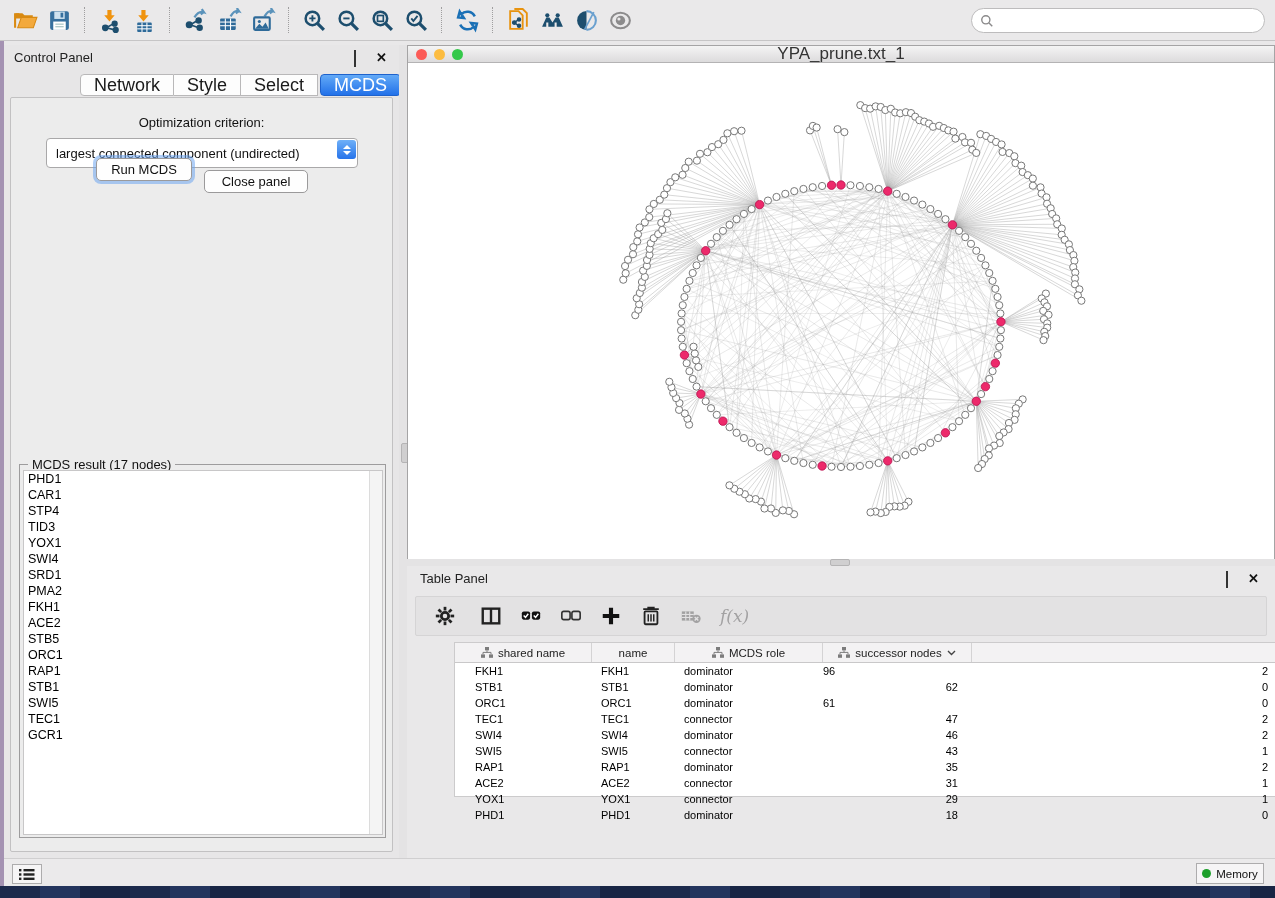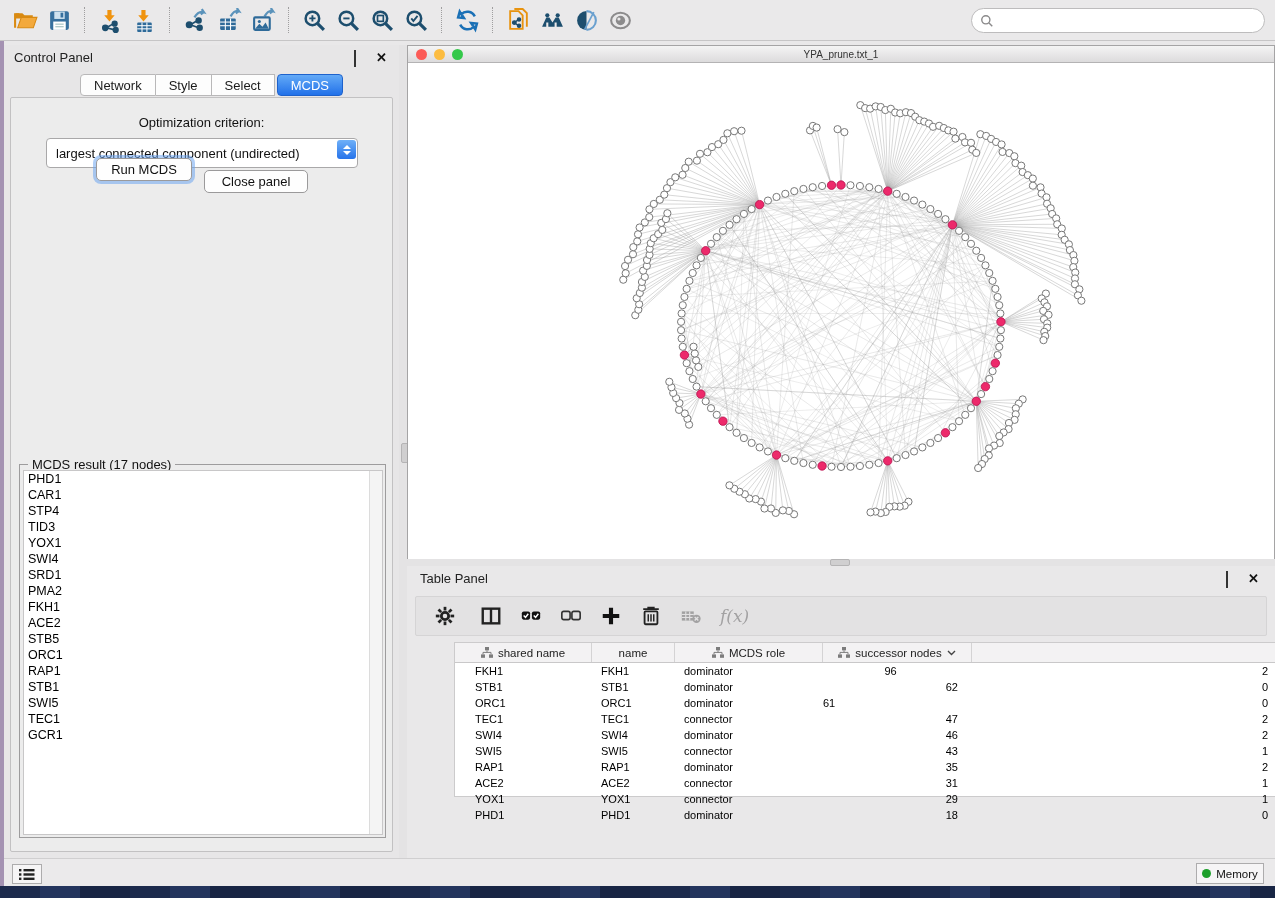--- a/index.html
+++ b/index.html
@@ -22,21 +22,21 @@
 
   
   .cpanel { position:absolute; left:0; top:45px; width:395px; height:813px; background:#e7e6e7; }
   .panel-head { height:24px; display:flex; align-items:center; padding:0 10px; font-size:13px; color:#222; }
   .panel-head .sp { flex:1; }
   .wicon { width:13px; height:13px; margin-left:9px; display:inline-block; position:relative; }
   .float-box { width:10px; height:10px; border:1.6px solid #333; }
   .close-x { font-size:13px; font-weight:bold; color:#111; line-height:13px; }
   .cp-tabs { position:absolute; left:76px; top:29px; height:22px; display:flex; }
   .cp-tab { height:22px; padding:10px 13px; background:#fdfdfd; border:1px solid #b9b8b9; border-left:none;
-     font-size:13px; display:flex; align-items:center; color:#1a1a1a; }
+     font-size:18px; display:flex; align-items:center; color:#1a1a1a; }
   .cp-tab:first-child { border-left:1px solid #b9b8b9; border-radius:4px 0 0 4px; }
   .cp-tab.active { background:linear-gradient(#63aaf7,#2271e9); color:#fff; border:1px solid #1e62cc; border-radius:4px; margin-left:2px; }
   .cp-content { position:absolute; left:6px; top:52px; width:383px; height:755px; background:#ececec;
      border:1px solid #c2c1c2; border-radius:2px; }
   .opt-label { position:absolute; left:0; top:17px; width:100%; text-align:center; font-size:13px; color:#111; }
   .opt-select { position:absolute; left:35px; top:40px; width:312px; height:30px; background:#fff;
      border:1px solid #a9a8a9; border-radius:4px; font-size:13px; display:flex; align-items:center; padding-left:9px; color:#111; }
   .opt-stepper { position:absolute; right:1px; top:1px; width:19px; height:19px; border-radius:3px;
      background:linear-gradient(#6fb0f8,#2673ea); display:flex; flex-direction:column; align-items:center; justify-content:center; }
   .opt-stepper i { display:block; width:0; height:0; border-left:4px solid transparent; border-right:4px solid transparent; }
@@ -56,21 +56,21 @@
   
   .vdivider { position:absolute; left:395px; top:45px; width:12px; height:813px; background:#e4e3e4; }
   .vdivider .grip { position:absolute; left:2px; top:398px; width:8px; height:20px; background:#d0cfd0; border:1px solid #b5b4b5; border-radius:2px; }
   .hdivider { position:absolute; left:407px; top:559px; width:868px; height:7px; background:#e4e3e4; }
   .hdivider .grip { position:absolute; left:423px; top:0; width:20px; height:7px; background:#d0cfd0; border:1px solid #b5b4b5; border-radius:2px; }
 
   
   .netwin { position:absolute; left:407px; top:45px; width:868px; height:514px; border:1px solid #a5a4a5; background:#fff; }
   .net-titlebar { height:17px; background:linear-gradient(#f4f4f4,#dcdbdc); border-bottom:1px solid #b4b3b4;
      position:relative; display:flex; align-items:center; justify-content:center; }
-  .net-titlebar .title { font-size:10px; color:#333; }
+  .net-titlebar .title { font-size:17px; color:#333; }
   .lights { position:absolute; left:8px; top:3px; display:flex; }
   .light { width:11px; height:11px; border-radius:50%; margin-right:7px; }
   .net-canvas { position:absolute; left:0; top:18px; width:866px; height:495px; background:#fff; }
 
   
   .tpanel { position:absolute; left:407px; top:566px; width:868px; height:292px; background:#e9e8e9; }
   .tp-toolbar { position:absolute; left:8px; top:30px; width:852px; height:40px; background:#e3e2e3;
      border:1px solid #d5d4d5; border-radius:2px; display:flex; align-items:center; padding-left:16px; }
   .tp-ic { width:26px; height:26px; margin-right:14px; display:flex; align-items:center; justify-content:center; }
   .tp-ic svg { width:22px; height:22px; }
@@ -1172,21 +1172,21 @@
           <svg width="9" height="6" viewBox="0 0 9 6">
               <path d="M1 1l3.5 3.5L8 1" fill="none" stroke="#444" stroke-width="1.4"></path>
             </svg>
           </div>
       </div>
       <div class="tbody">
           <div class="trow">
             <span style="width: 137px; padding-left: 20px;">FKH1</span>
             <span style="width: 83px; padding-left: 9px;">FKH1</span>
             <span style="width: 148px; padding-left: 9px;">dominator</span>
-            <span style="width: 149px; text-align: center; padding-right: 14px;">96</span>
+            <span style="width: 149px; text-align: left; padding-right: 14px;">96</span>
             <span style="width: 321px; text-align: right; padding-right: 25px;">2</span>
           </div>
           <div class="trow">
             <span style="width: 137px; padding-left: 20px;">STB1</span>
             <span style="width: 83px; padding-left: 9px;">STB1</span>
             <span style="width: 148px; padding-left: 9px;">dominator</span>
             <span style="width: 149px; text-align: right; padding-right: 14px;">62</span>
             <span style="width: 321px; text-align: right; padding-right: 25px;">0</span>
           </div>
           <div class="trow">

